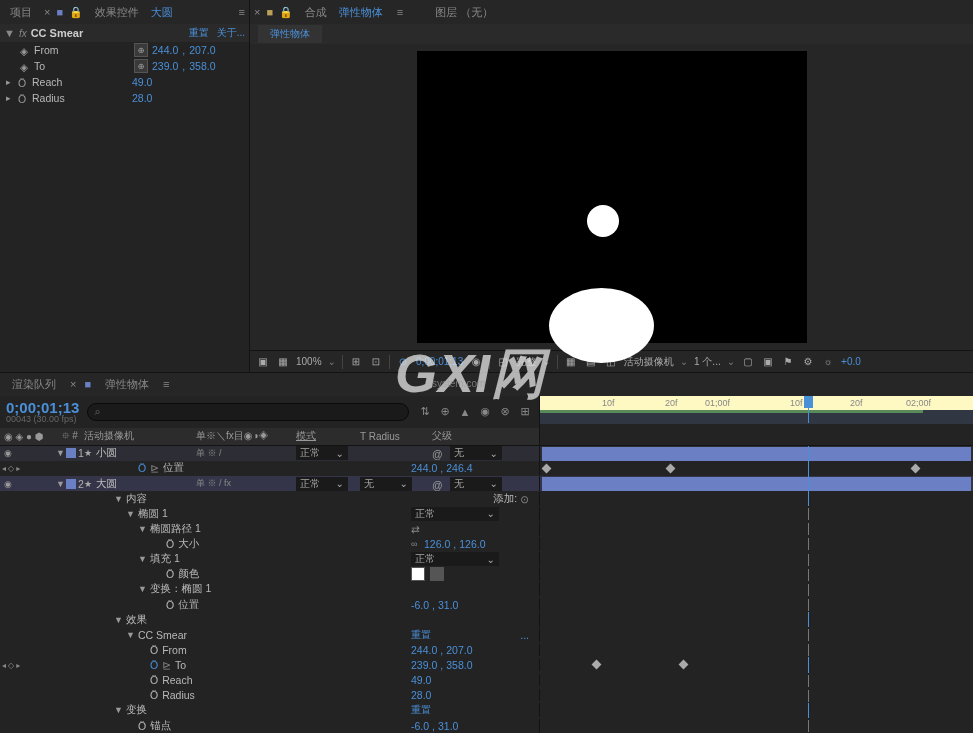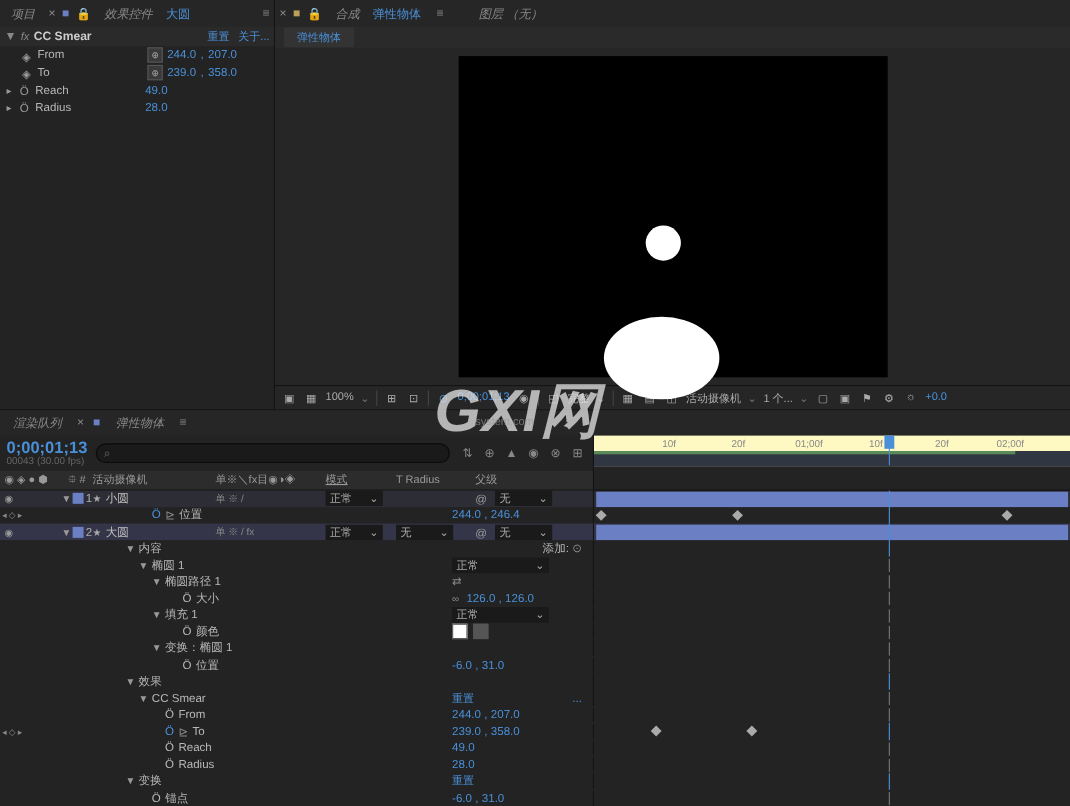--- a/index.html
+++ b/index.html
@@ -1,20 +1,20 @@
 <!DOCTYPE html>
 <html><head>
 <meta charset="utf-8">
 <style>
   * { margin: 0; padding: 0; box-sizing: border-box; font-family: "Microsoft YaHei", Arial, sans-serif; }
   body { background: #1e1e1e; color: #b8b8b8; font-size: 11px; width: 973px; height: 733px; overflow: hidden; position: relative; }
   .top-row { display: flex; height: 372px; }
   .effects-panel { width: 250px; background: #232323; border-right: 1px solid #131313; display: flex; flex-direction: column; }
   .panel-tabs { height: 24px; background: #262626; display: flex; align-items: center; padding: 0 4px; gap: 6px; font-size: 11px; }
-  .tab { padding: 2px 6px; color: #888; font-style: italic; }
+  .tab { padding: 2px 6px; color: #888; }
   .tab-link { color: #4a90d9; cursor: pointer; }
   .panel-sub { height: 18px; background: #2a2a2a; padding: 2px 6px; font-size: 11px; color: #b0b0b0; border-bottom: 1px solid #1a1a1a; }
   .effect-head { display: flex; align-items: center; height: 18px; padding: 1px 4px; background: #2a2a2a; font-size: 11px; }
   .effect-head .tw { color: #888; margin-right: 4px; cursor: pointer; }
   .effect-head .fx { color: #888; font-style: italic; margin-right: 4px; font-size: 10px; }
   .effect-head .nm { color: #ccc; flex: 1; font-weight: bold; }
   .effect-head .reset { color: #4a90d9; margin-right: 8px; font-size: 10px; }
   .effect-head .about { color: #4a90d9; font-size: 10px; }
   .prop-row { display: flex; align-items: center; height: 16px; padding: 0 4px 0 20px; font-size: 10.5px; }
   .prop-row .sw { width: 10px; height: 10px; margin-right: 4px; color: #999; }
@@ -235,21 +235,21 @@
           <span class="tl-icon">⊗</span>
           <span class="tl-icon">⊞</span>
         </div>
       </div>
     </div>
     <div class="tl-right">
       <div class="ruler">
         <div class="ruler-top">
           <span class="tick-label" style="left:62px">10f</span>
           <span class="tick-label" style="left:125px">20f</span>
-          <span class="tick-label" style="left:183px">01;00f</span>
+          <span class="tick-label" style="left:165px">01;00f</span>
           <span class="tick-label" style="left:250px">10f</span>
           <span class="tick-label" style="left:310px">20f</span>
           <span class="tick-label" style="left:366px">02;00f</span>
         </div>
         <div class="ruler-bot">
           <div style="position:absolute;left:0;right:50px;top:0;height:3px;background:#5a8a5a"></div>
         </div>
         <div class="cti" style="left:268px">
           <div class="cti-head"></div>
         </div>

